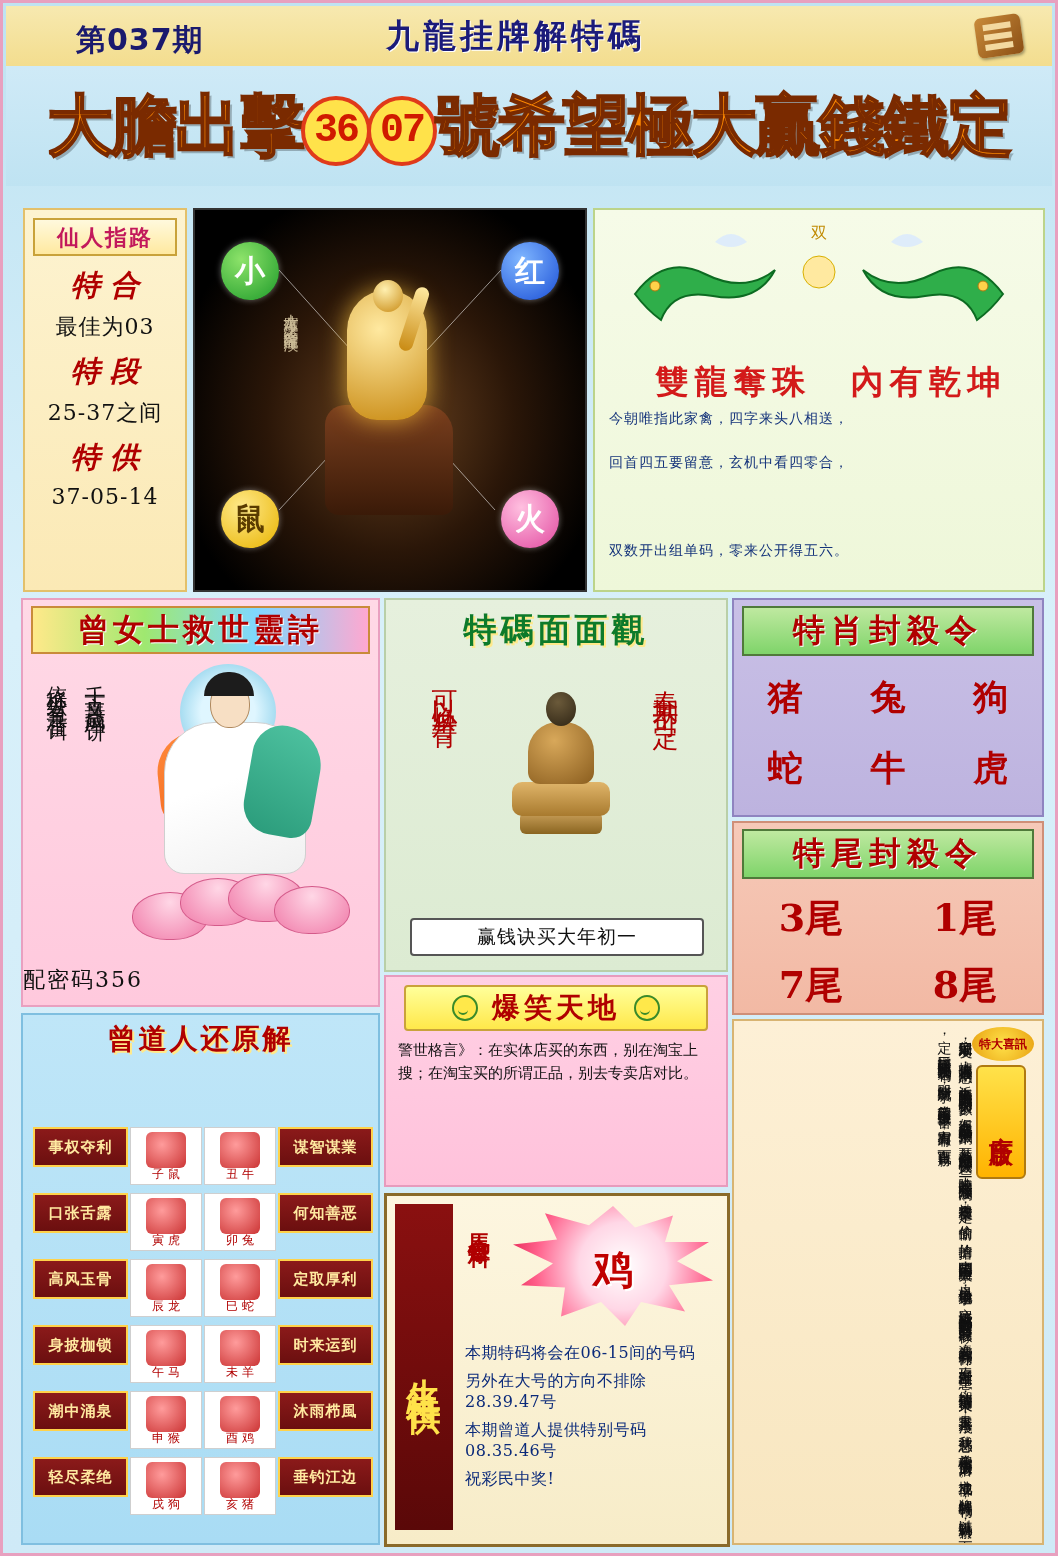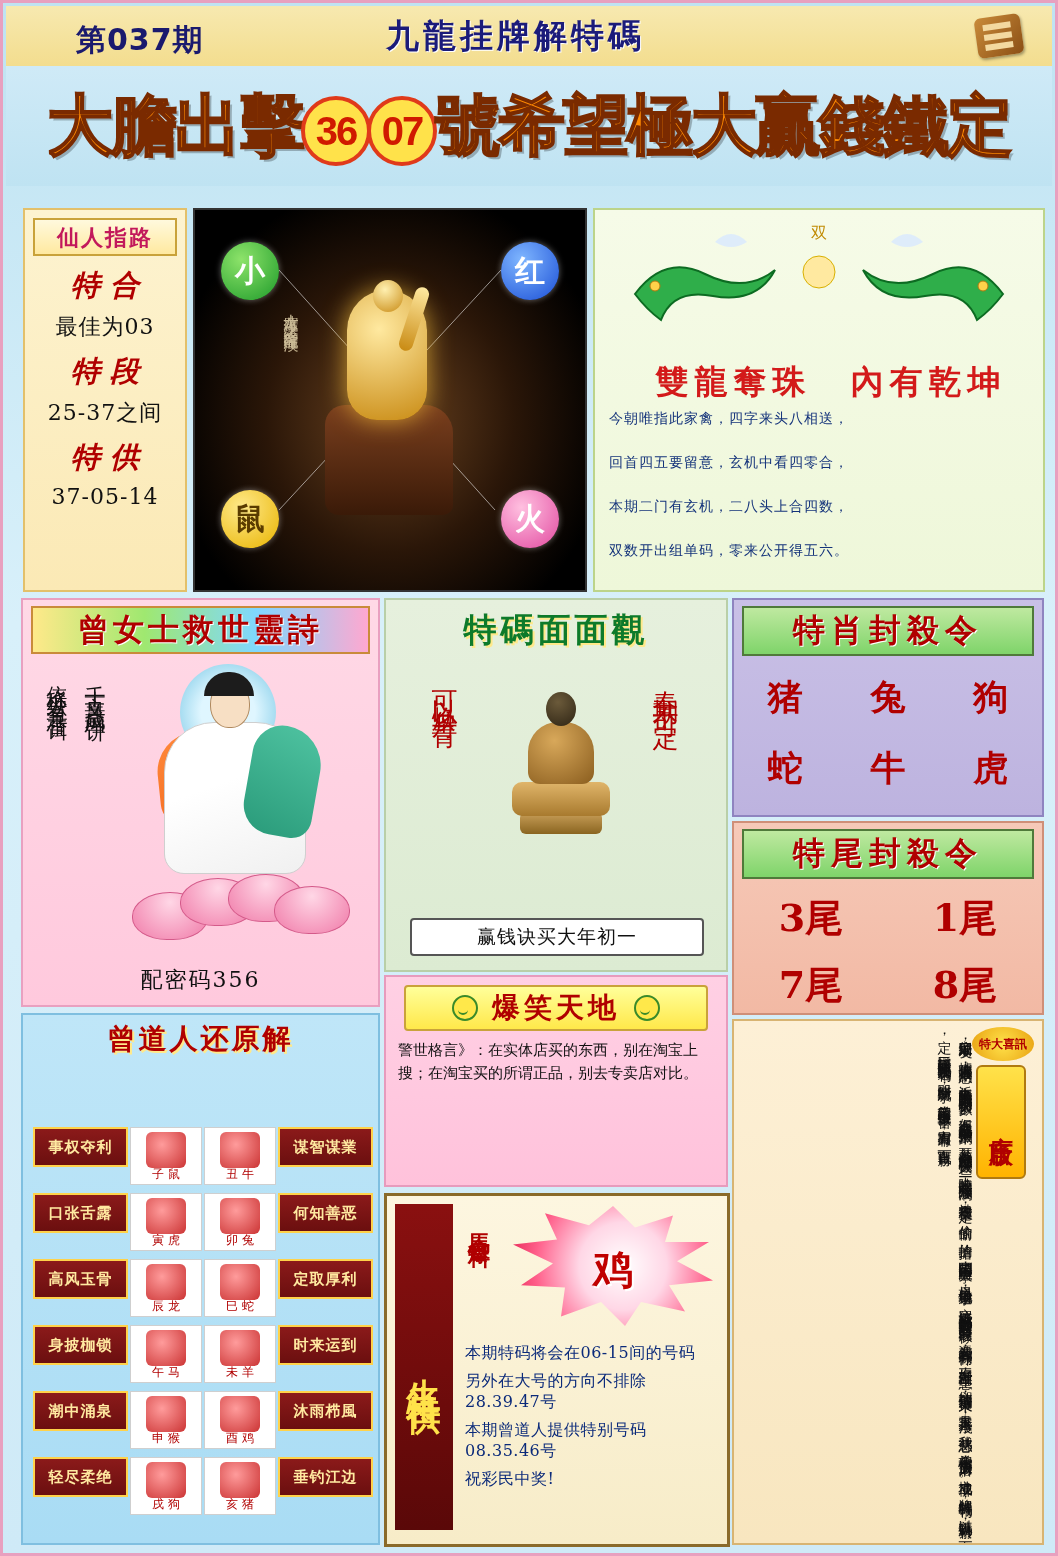--- a/index.html
+++ b/index.html
@@ -45,21 +45,21 @@
     content:"";position:absolute;left:8px;top:7px;width:28px;height:6px;
     background:#f3d9a0;box-shadow:0 10px 0 #f3d9a0,0 20px 0 #f3d9a0;
   }
   
   .headline{
     position:absolute;left:3px;top:63px;width:1046px;height:120px;
     background:linear-gradient(#cfeaf7,#bfe3f2);
     display:flex;align-items:center;justify-content:center;
   }
   .hl-text{
-    font-family:Liberation Sans, sans-serif;
+    font-family:Liberation Mono, monospace;
     font-size:66px;font-weight:bold;
     color:#ff8a00;
     -webkit-text-stroke:2px #7a2a00;
     text-shadow:3px 3px 0 rgba(0,0,0,.25);
     white-space:nowrap;
     letter-spacing:-2px;
   }
   .circ{
     display:inline-block;width:62px;height:62px;line-height:62px;
     border-radius:50%;
@@ -212,21 +212,21 @@
   }
   .lady .lotus{
     position:absolute;left:14px;top:196px;width:216px;height:84px;
   }
   .lady .petal{
     position:absolute;bottom:0;width:74px;height:46px;border-radius:50% 50% 46% 46%;
     background:radial-gradient(circle at 50% 20%,#ffd7e6,#f07aa8);
     border:1px solid #d45a8a;
   }
   .zeng-code{
-    position:absolute;left:0;bottom:10px;width:100%;text-align:center;
+    position:absolute;left:0;bottom:10px;width:100%;
     font-size:22px;color:#111;letter-spacing:2px;
     font-family:"DejaVu Serif","Liberation Serif",serif;
   }
   
   .temacol{
     position:absolute;left:381px;top:595px;width:340px;height:370px;
     background:linear-gradient(#e6f0dd,#dcebd2);
     border:2px solid #b9cfa8;
   }
   .tema-title{
@@ -508,21 +508,20 @@
           <circle cx="388" cy="70" r="5"></circle>
       </g>
       <g fill="#d8e8ff" opacity="0.8">
         <path d="M120 26 q16 -16 32 0 q-16 10 -32 0z"></path>
         <path d="M296 26 q16 -16 32 0 q-16 10 -32 0z"></path>
       </g>
     </svg>
     <div class="d-title">雙龍奪珠　內有乾坤</div>
     <div class="d-line" style="top:200px">今朝唯指此家禽，四字来头八相送，</div>
     <div class="d-line" style="top:244px">回首四五要留意，玄机中看四零合，</div>
-    <div class="d-line" style="top:288px">本期二门有玄机，二八头上合四数，</div>
     <div class="d-line" style="top:332px">双数开出组单码，零来公开得五六。</div>
   </div>
 
   <div class="zeng">
     <div class="zeng-title">曾女士救世靈詩</div>
     <div class="zeng-poem" style="left:58px">千古文章成画饼</div>
     <div class="zeng-poem" style="left:20px">依稀纵有寻香饵</div>
     <div class="lady">
       <div class="halo"></div>
       <div class="lotus">

